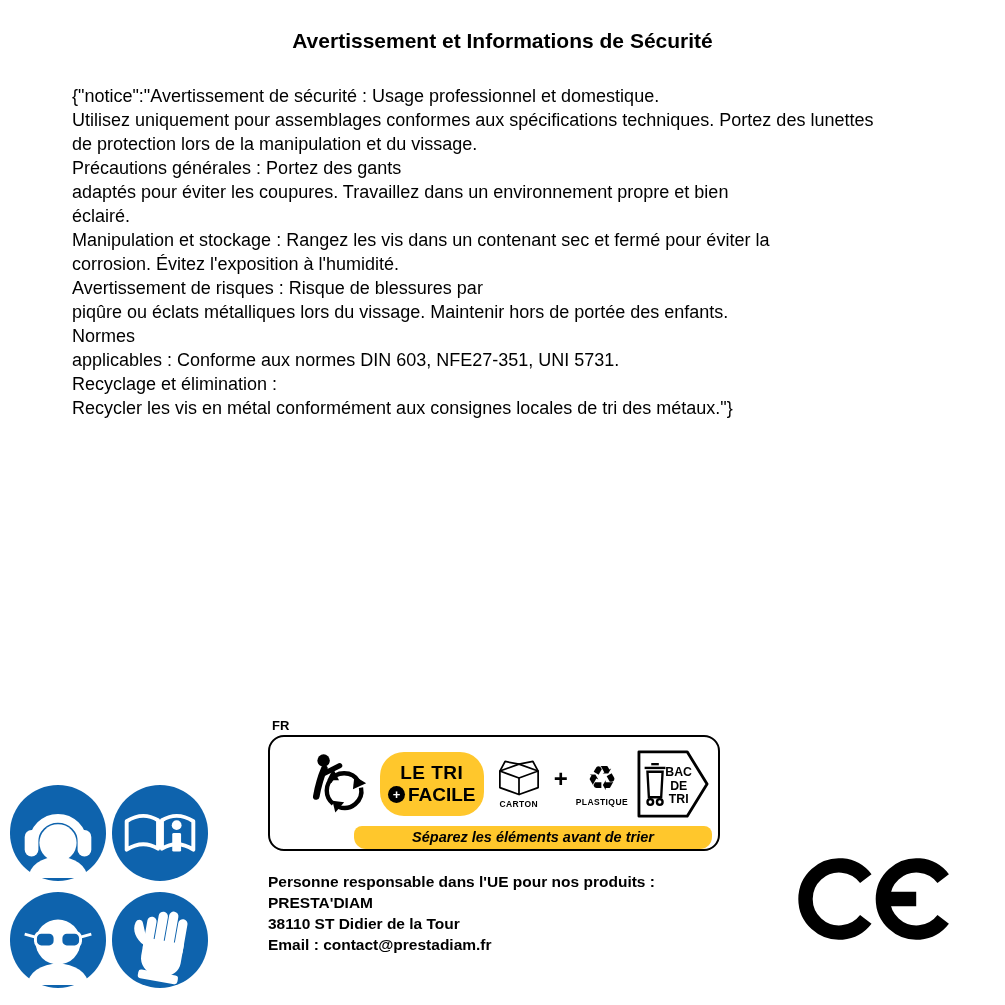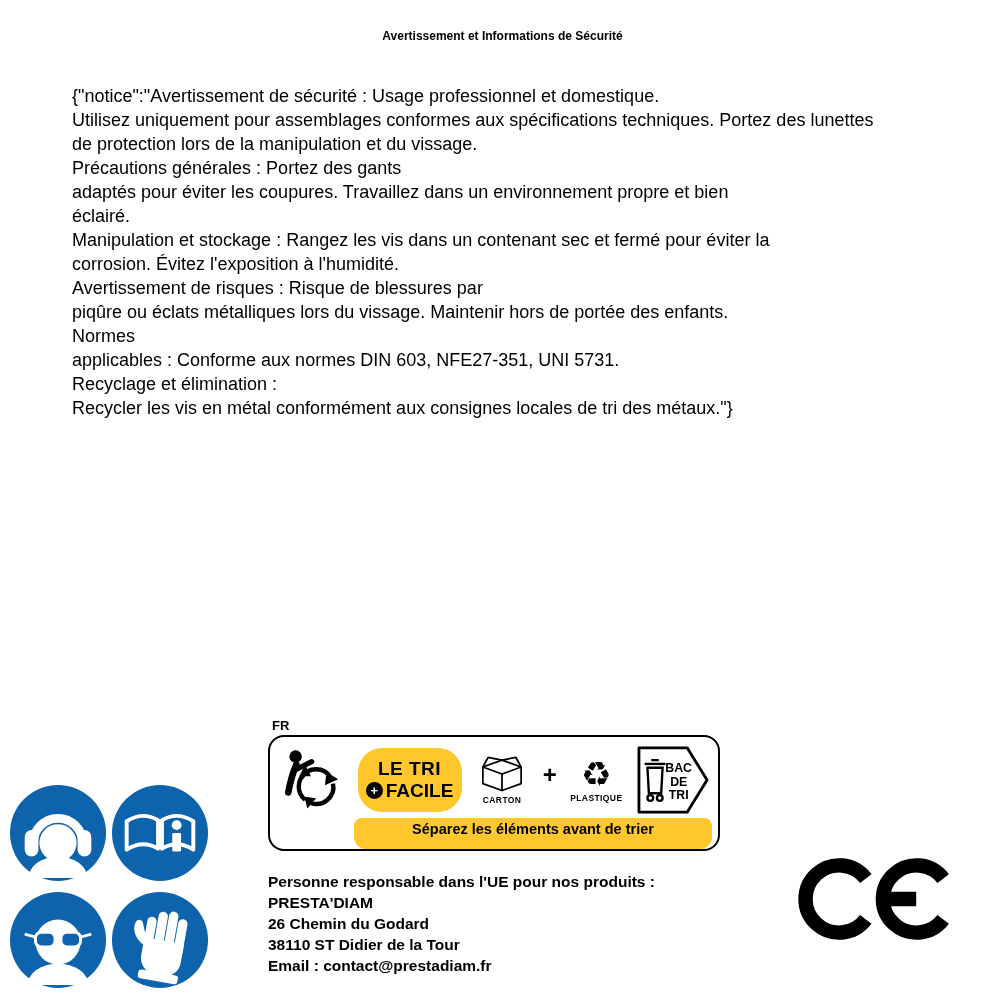--- a/index.html
+++ b/index.html
@@ -1,48 +1,48 @@
 <!DOCTYPE html>
 <html><head>
 <meta charset="utf-8">
 <style>
   * { margin:0; padding:0; box-sizing:border-box; }
   html,body { background:#ffffff; }
   .page { position:relative; width:1005px; height:1005px; background:#fff;
           font-family:"Liberation Sans", sans-serif; color:#000; overflow:hidden; }
 
   .title { position:absolute; top:29px; left:0; width:100%; text-align:center;
-           font-size:12px; font-weight:bold; }
+           font-size:21px; font-weight:bold; }
 
   .notice { position:absolute; left:72px; top:84px; width:900px;
             font-size:18px; line-height:24px; }
 
   .icons-grid { position:absolute; left:9px; top:784px; display:grid;
                 grid-template-columns:98px 98px; column-gap:4px; row-gap:9px; }
 
   .info-tri { position:absolute; left:268px; top:718px; width:452px; }
   .fr { font-weight:bold; font-size:13px; margin:0 0 2px 4px; }
   .label-box { border:2.5px solid #000; border-radius:16px; height:116px; background:#fff;
                display:flex; flex-direction:column; overflow:hidden; }
-  .label-row { flex:1; display:flex; align-items:center; justify-content:space-between;
-               padding:4px 8px 0 8px; gap:0; }
+  .label-row { flex:1; display:flex; align-items:center; justify-content:flex-end;
+               padding:4px 8px 0 8px; gap:8px; }
   .tri-blob { background:#FFC72C; border-radius:24px; width:104px; height:64px; flex:0 0 auto;
               display:flex; flex-direction:column; align-items:center; justify-content:center; }
   .tri-l1 { font-size:19px; font-weight:800; letter-spacing:.5px; }
   .tri-l2 { display:flex; align-items:center; gap:3px; font-size:19px; font-weight:800; }
   .plus-circle { width:17px; height:17px; border-radius:50%; background:#000; color:#fff;
                  font-size:13px; font-weight:bold; display:flex; align-items:center;
                  justify-content:center; line-height:1; }
   .material { display:flex; flex-direction:column; align-items:center; gap:1px; }
   .material-label { font-size:8.5px; font-weight:bold; letter-spacing:.4px; }
   .mat-plus { font-size:24px; font-weight:bold; padding-bottom:10px; }
   .recycle-glyph { font-size:34px; line-height:36px; font-family:"DejaVu Sans", sans-serif; }
   .band { margin:0 6px 0 84px; background:#FFC72C; border-radius:8px 8px 12px 12px;
-          text-align:center; font-weight:bold; font-size:14.5px;
-          padding:3px 0 12px; }
+          text-align:center; font-style:italic; font-weight:bold; font-size:14.5px;
+          padding:3px 0 4px; }
 
   .address { position:absolute; left:268px; top:871px; width:452px; text-align:left;
              font-weight:bold; font-size:15.5px; line-height:21px; }
 
   .ce { position:absolute; left:798px; top:852px; }
 </style>
 </head>
 <body>
 
 <div class="page">
@@ -163,21 +163,20 @@
           </g>
         </svg>
       </div>
       <div class="band">Séparez les éléments avant de trier</div>
     </div>
   </div>
 
   <div class="address">
     <div>Personne responsable dans l'UE pour nos produits :</div>
     <div>PRESTA'DIAM</div>
-    <div>26 Chemin du Godard</div>
     <div>38110 ST Didier de la Tour</div>
     <div>Email : contact@prestadiam.fr</div>
   </div>
 
   <svg class="ce" width="168" height="94" viewBox="0 0 280 140">
     <g stroke="#000" stroke-width="24" fill="none">
       <path d="M113 36 A56 56 0 1 0 113 104"></path>
       <path d="M242 36 A56 56 0 1 0 242 104"></path>
       <path d="M141 70 H197"></path>
     </g>

